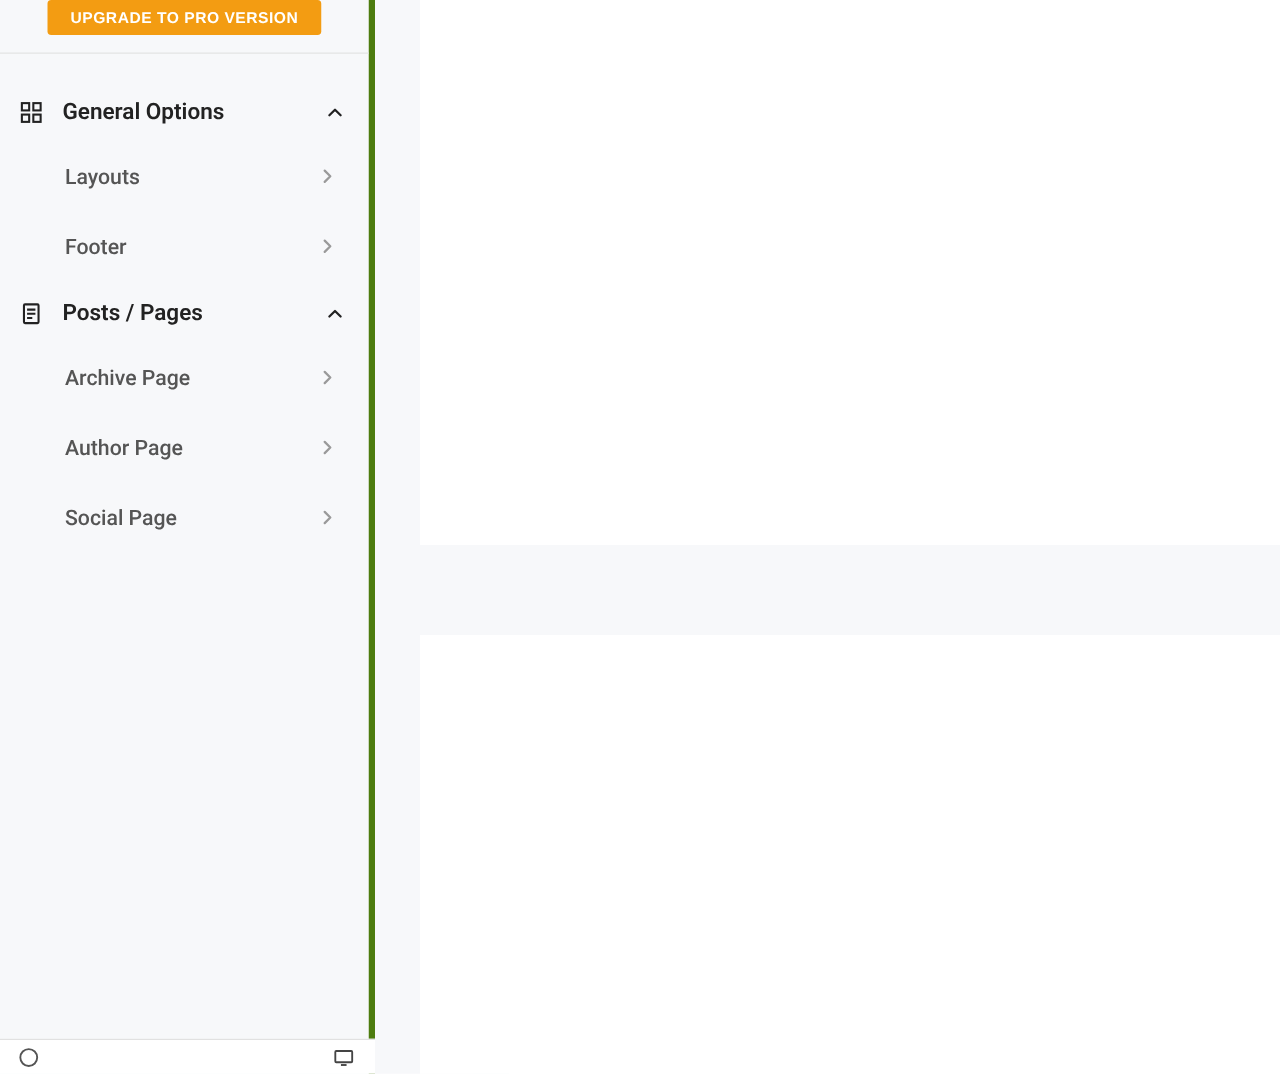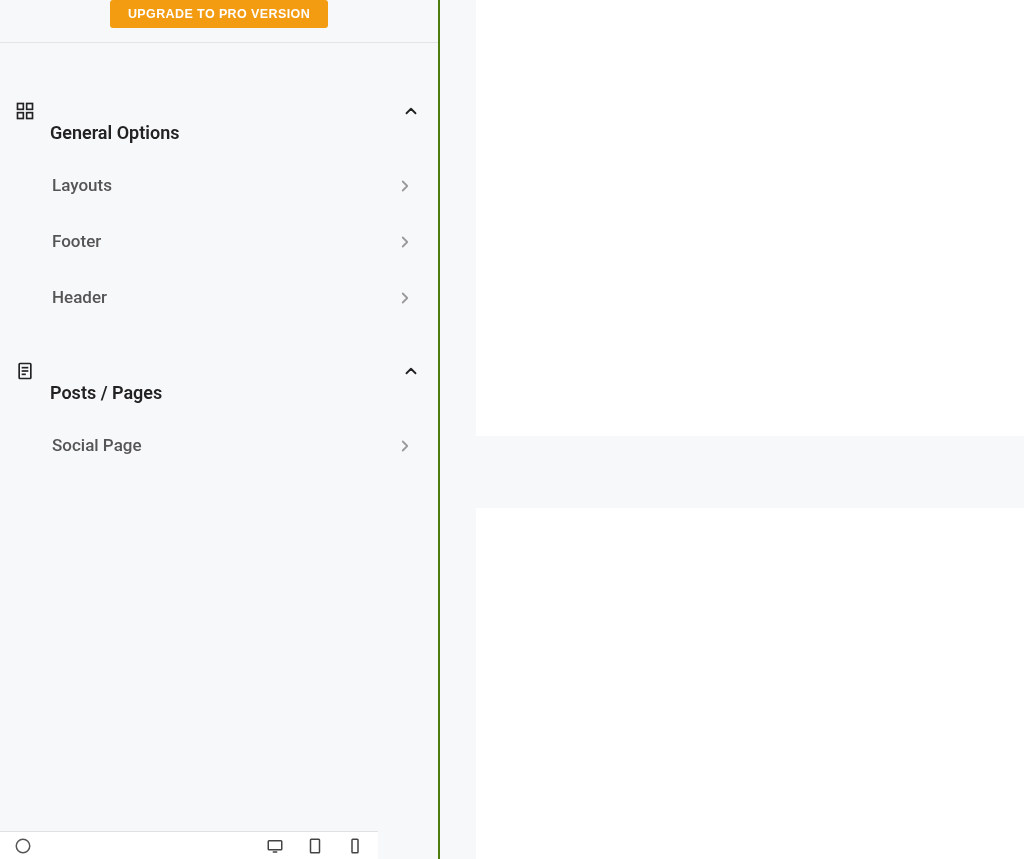--- a/index.html
+++ b/index.html
@@ -7,24 +7,24 @@
   body {
     width: 1024px;
     height: 859px;
     display: flex;
     background: #f7f8fa;
     overflow: hidden;
     position: relative;
   }
 
   .sidebar {
-    width: 440px;
+    width: 300px;
     height: 100%;
     background: #f7f8fa;
-    border-right: 2px solid #4d7c0f;
+    border-right: 5px solid #4d7c0f;
     display: flex;
     flex-direction: column;
     position: relative;
   }
 
   .top-area {
     padding: 0 14px 14px 14px;
     border-bottom: 1px solid #e4e4e4;
     display: flex;
     justify-content: center;
@@ -67,31 +67,30 @@
     display: flex;
     justify-content: center;
     align-items: center;
     margin-right: 14px;
   }
   .section-header .section-title {
     font-size: 18px;
     font-weight: 600;
     flex: 1;
     color: #222;
-    margin-top: 43px;
   }
   .section-header .chevron-up {
     display: flex;
     align-items: center;
   }
 
   .sub-items { padding-left: 0; }
   .sub-item {
     display: flex;
-    align-items: flex-end;
+    align-items: flex-start;
     justify-content: space-between;
     padding: 18px 24px 18px 52px;
     cursor: pointer;
     color: #555;
   }
   .sub-item .sub-label {
     font-size: 17px;
     font-weight: 500;
     color: #555;
   }
@@ -180,28 +179,20 @@
         </span>
       </div>
       <div class="sub-item">
         <span class="sub-label">Footer</span>
         <span class="chevron-right">
           <svg viewBox="0 0 24 24" fill="none" stroke="#9a9a9a" stroke-width="2.4" stroke-linecap="round" stroke-linejoin="round">
               <polyline points="9 6 15 12 9 18"></polyline>
             </svg>
         </span>
       </div>
-      <div class="sub-item">
-        <span class="sub-label">Header</span>
-        <span class="chevron-right">
-          <svg viewBox="0 0 24 24" fill="none" stroke="#9a9a9a" stroke-width="2.4" stroke-linecap="round" stroke-linejoin="round">
-              <polyline points="9 6 15 12 9 18"></polyline>
-            </svg>
-        </span>
-      </div>
     </div>
 
     <div class="section-header">
       <span class="section-icon">
         <svg viewBox="0 0 24 24" fill="none" stroke="#222" stroke-width="2">
           <rect x="5" y="3" width="14" height="18" rx="1"></rect>
           <line x1="8" y1="8" x2="16" y2="8"></line>
           <line x1="8" y1="12" x2="16" y2="12"></line>
           <line x1="8" y1="16" x2="13" y2="16"></line>
         </svg>
@@ -209,20 +200,36 @@
       <span class="section-title">Posts / Pages</span>
       <span class="chevron-up">
         <svg viewBox="0 0 24 24" fill="none" stroke="#222" stroke-width="2.4" stroke-linecap="round" stroke-linejoin="round">
           <polyline points="6 15 12 9 18 15"></polyline>
         </svg>
       </span>
     </div>
 
     <div class="sub-items">
       <div class="sub-item">
+        <span class="sub-label">Archive Page</span>
+        <span class="chevron-right">
+          <svg viewBox="0 0 24 24" fill="none" stroke="#9a9a9a" stroke-width="2.4" stroke-linecap="round" stroke-linejoin="round">
+              <polyline points="9 6 15 12 9 18"></polyline>
+            </svg>
+        </span>
+      </div>
+      <div class="sub-item">
+        <span class="sub-label">Author Page</span>
+        <span class="chevron-right">
+          <svg viewBox="0 0 24 24" fill="none" stroke="#9a9a9a" stroke-width="2.4" stroke-linecap="round" stroke-linejoin="round">
+              <polyline points="9 6 15 12 9 18"></polyline>
+            </svg>
+        </span>
+      </div>
+      <div class="sub-item">
         <span class="sub-label">Social Page</span>
         <span class="chevron-right">
           <svg viewBox="0 0 24 24" fill="none" stroke="#9a9a9a" stroke-width="2.4" stroke-linecap="round" stroke-linejoin="round">
               <polyline points="9 6 15 12 9 18"></polyline>
             </svg>
         </span>
       </div>
     </div>
 
   </div>

